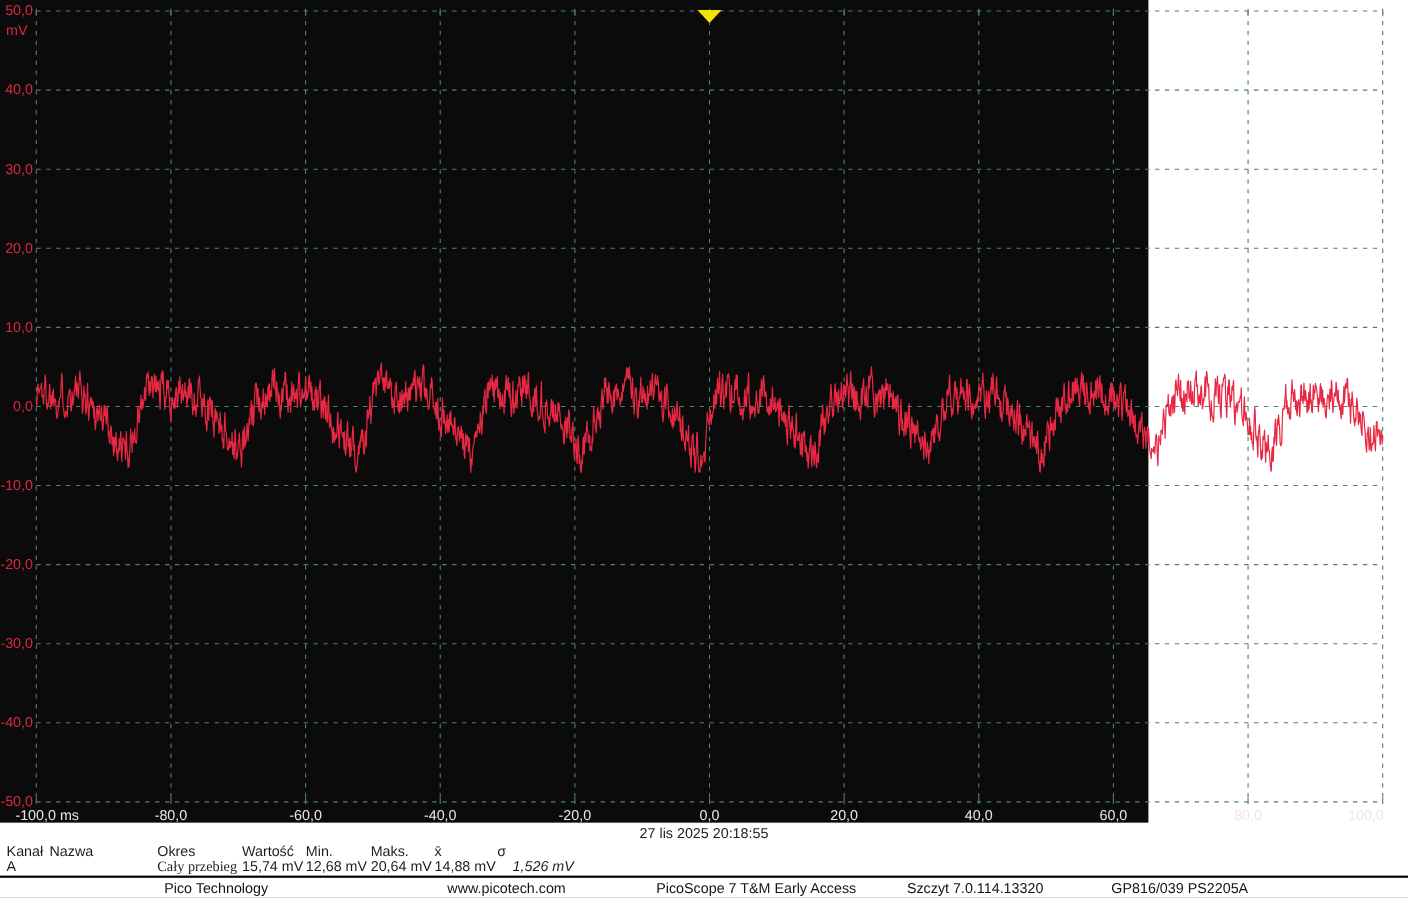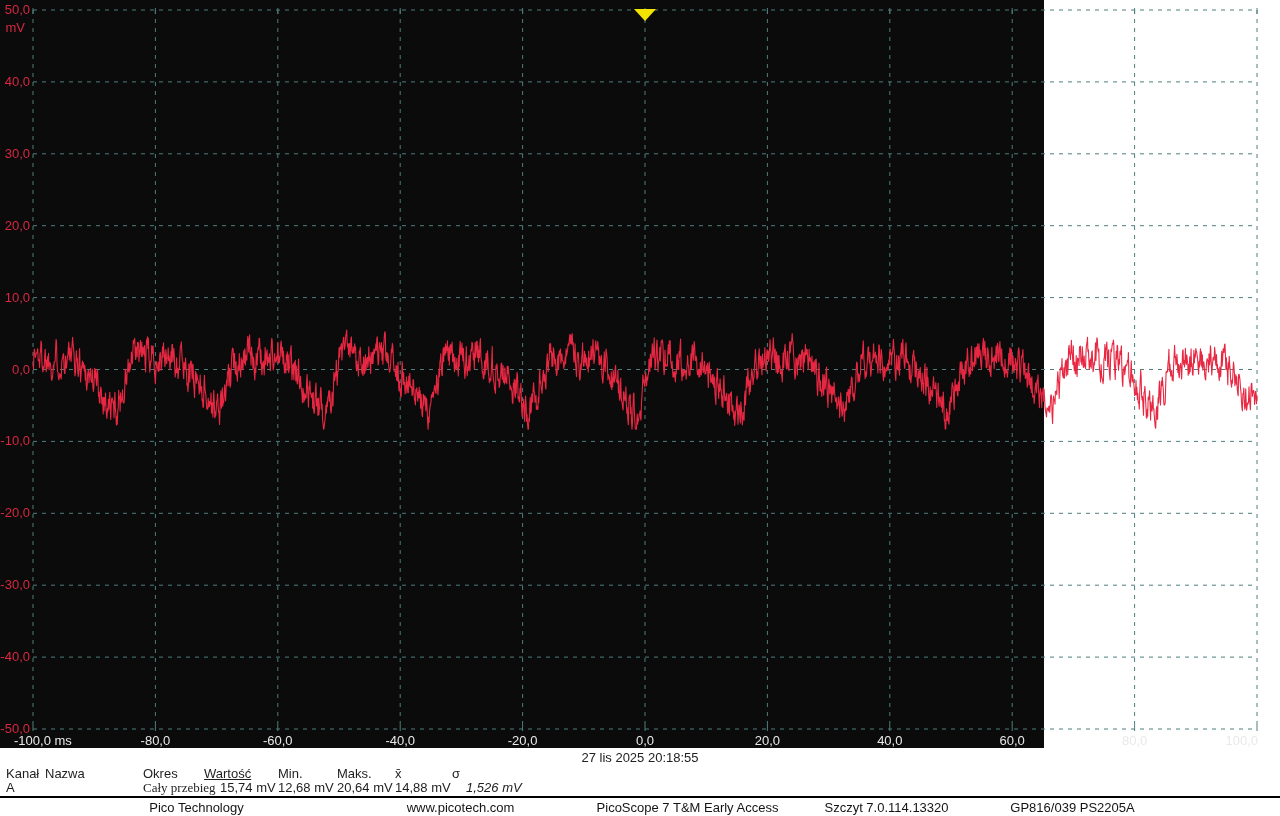--- a/index.html
+++ b/index.html
@@ -131,21 +131,21 @@
     </svg>
   </div>
 
   <div class="bottom-panel">
     <div class="datetime">27 lis 2025 20:18:55</div>
 
     <div class="meas-row hdr" id="meas-headers">
         <span class="meas-cell" style="left: 6px;">Kanał</span>
         <span class="meas-cell" style="left: 45px;">Nazwa</span>
         <span class="meas-cell" style="left: 143px;">Okres</span>
-        <span class="meas-cell" style="left: 204px; text-decoration: underline;">Wartość</span>
+        <span class="meas-cell" style="left: 220px;">Wartość</span>
         <span class="meas-cell" style="left: 278px;">Min.</span>
         <span class="meas-cell" style="left: 337px;">Maks.</span>
         <span class="meas-cell" style="left: 395px;">x̄</span>
         <span class="meas-cell" style="left: 452px;">σ</span>
       </div>
     <div class="meas-row val" id="meas-values">
         <span class="meas-cell" style="left: 6px;">A</span>
         <span class="meas-cell" style="left: 59px; margin-top: 40px;">Szczyt do szczytu</span>
         <span class="meas-cell" style="left: 143px; font-family: Liberation Serif, serif;">Cały przebieg</span>
         <span class="meas-cell" style="left: 220px;">15,74 mV</span>

